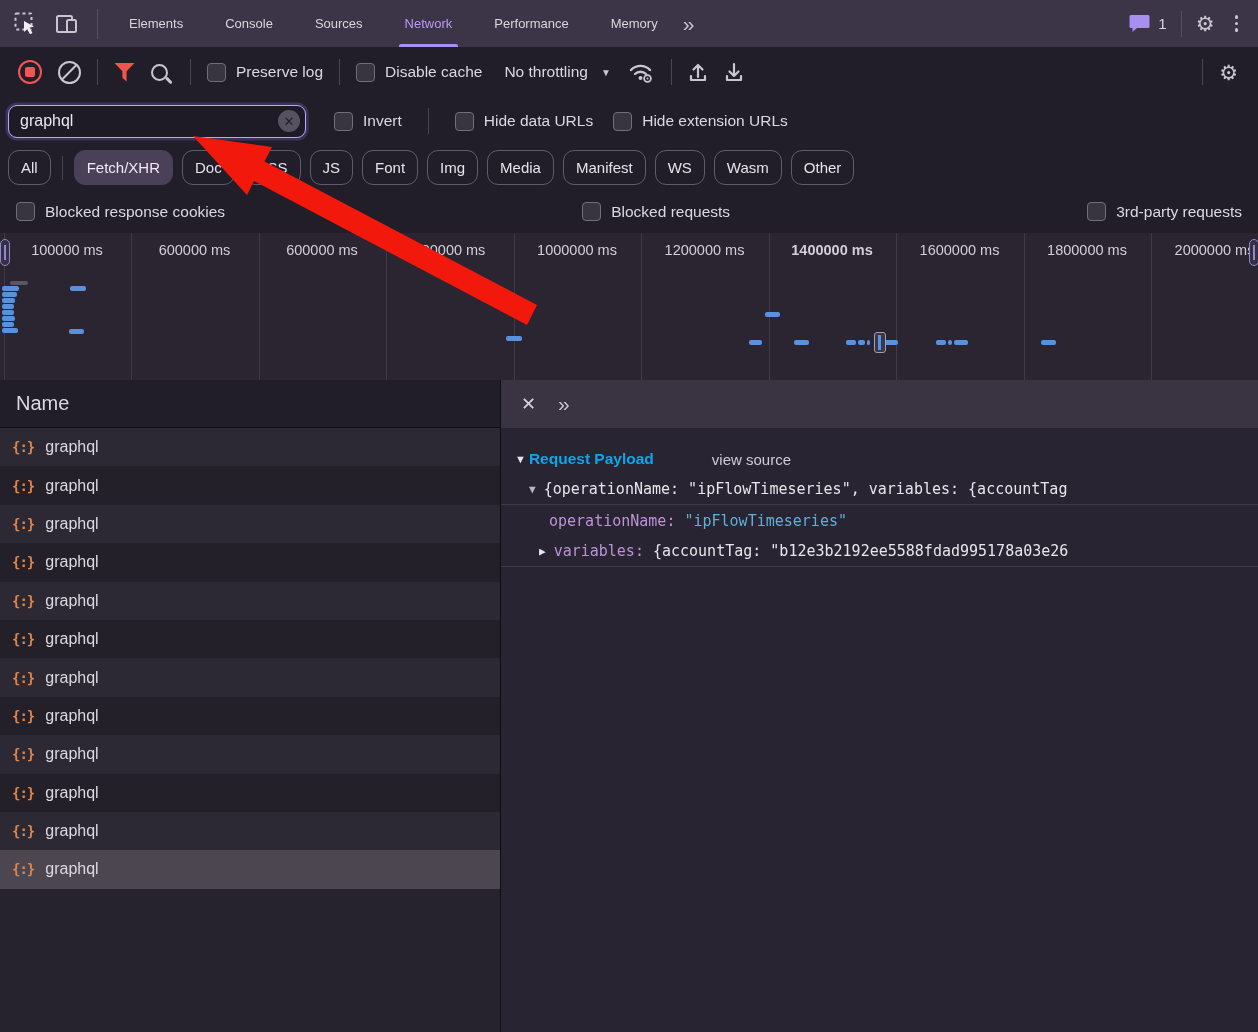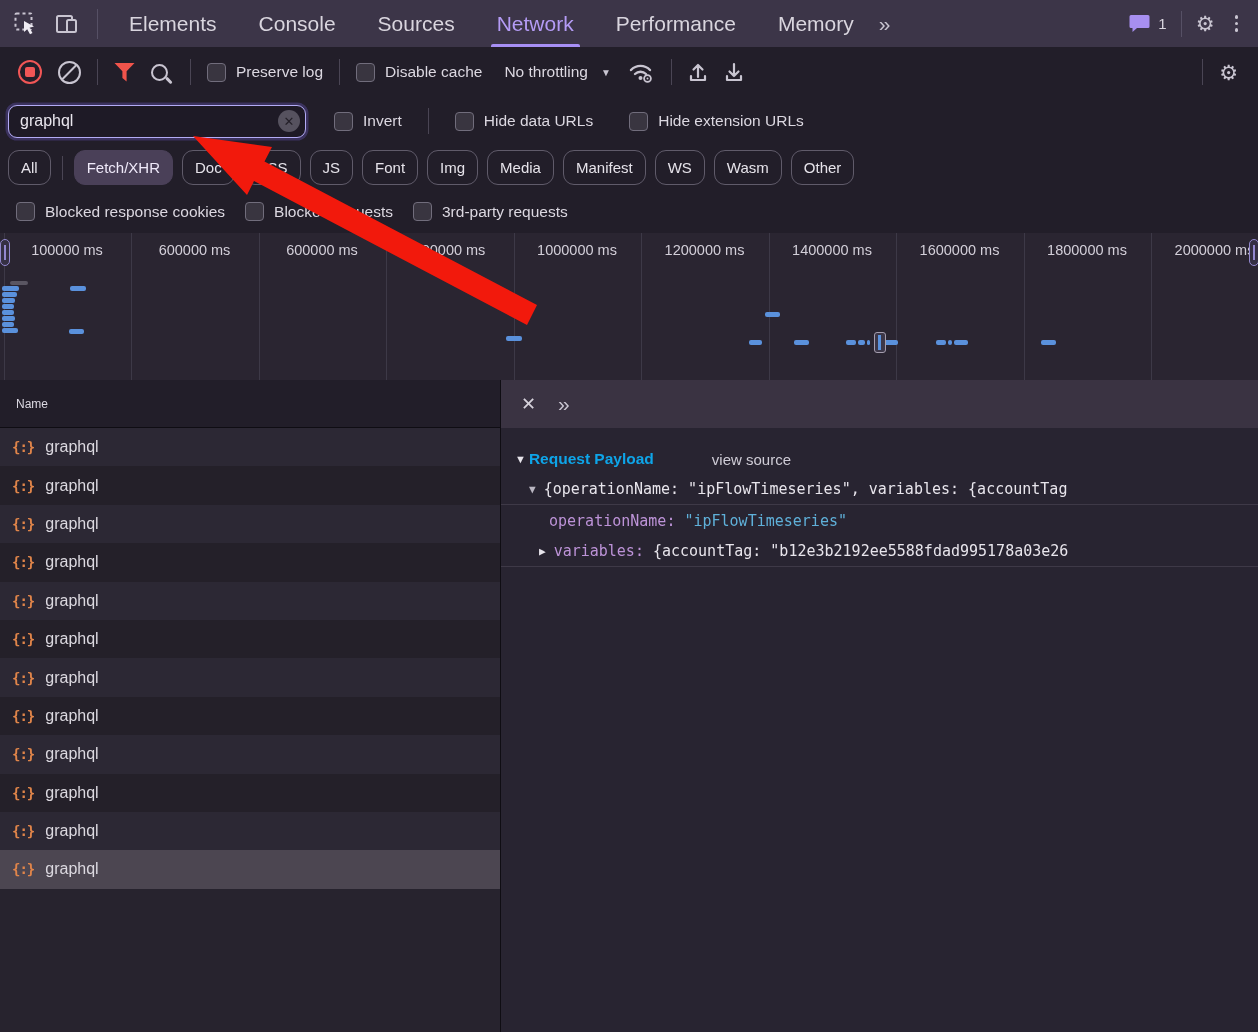--- a/index.html
+++ b/index.html
@@ -10,21 +10,21 @@
     color:#d9d5de;-webkit-font-smoothing:antialiased;
   }
   .vdiv{width:1px;background:#4a4554;align-self:center;}
   
   .topbar{position:absolute;top:0;left:0;right:0;height:47px;background:#3c3548;
     display:flex;align-items:stretch;border-bottom:1px solid #19161f;}
   .topbar-icons{display:flex;align-items:center;padding:0 10px 0 14px;gap:18px;}
   .topbar-icons .vdiv{height:26px;background:#565065;}
   .tabstrip{display:flex;align-items:stretch;}
   .tab{position:relative;display:flex;align-items:center;margin:0 21px;cursor:default;}
-  .tab .tab-label{font-size:21px;color:#d9d5de;}
+  .tab .tab-label{font-size:13px;color:#d9d5de;}
   .tab.selected .tab-label{color:#b49bf5;}
   .tab.selected::after{content:"";position:absolute;left:-6px;right:-6px;bottom:0;height:3px;
     background:#a78ff5;border-radius:2px 2px 0 0;}
   .topbar-right{margin-left:auto;display:flex;align-items:center;gap:14px;padding-right:14px;}
   .msg-count{font-size:15px;color:#d9d5de;margin-left:-6px;}
   .gear{font-size:21px;color:#c9c5d1;line-height:1;}
   .kebab{display:flex;flex-direction:column;gap:3px;padding:0 6px;}
   .kebab i{width:3.5px;height:3.5px;border-radius:50%;background:#c9c5d1;}
   .chevrons{font-size:21px;color:#c9c5d1;letter-spacing:-2px;padding:0 4px;}
   
@@ -63,39 +63,39 @@
   .filterrow .cb-group.after-div{margin-left:26px;}
   
   .chiprow{position:absolute;top:145px;left:0;right:0;height:45px;background:#221e29;
     display:flex;align-items:center;padding:0 8px;gap:9px;}
   .chip{display:flex;align-items:center;height:33px;padding:0 12px;border:1.5px solid #605b6a;
     border-radius:11px;font-size:15px;color:#e6e3ea;white-space:nowrap;}
   .chip.selected{background:#4a4058;border-color:#4a4058;color:#efe9f9;}
   .chiprow .vdiv{height:24px;margin:0 2px;}
   
   .blockedrow{position:absolute;top:190px;left:0;right:0;height:43px;background:#221e29;
-    display:flex;align-items:center;padding:0 16px;gap:20px;border-bottom:1px solid #0f0d13;}
+    display:flex;align-items:center;padding:0 16px;gap:20px;border-bottom:1px solid #0f0d13;justify-content:space-between;}
   
   .overview{position:absolute;top:233px;left:0;right:0;height:147px;background:#2a2531;
     overflow:hidden;border-bottom:1px solid #0f0d13;}
   .gridline{position:absolute;top:0;bottom:0;width:1px;background:#3d3947;}
   .tick{position:absolute;top:9px;transform:translateX(-50%);font-size:14.5px;color:#d3cfd9;white-space:nowrap;}
   .ov-bar{position:absolute;border-radius:2px;background:#5a91dc;}
   .ov-bar.gray{background:#5a5662;}
   .ov-bar.sel{background:#3c3748;border:1px solid #a49dae;border-radius:3px;}
   .ov-bar.sel::after{content:"";position:absolute;left:2.5px;top:2px;bottom:2px;width:3px;background:#5a91dc;}
   .ov-handle{position:absolute;width:10px;height:27px;top:6px;border:1.5px solid #9388cf;
     border-radius:6px;background:#353043;box-sizing:border-box;}
   .ov-handle::after{content:"";position:absolute;left:3px;top:5px;bottom:5px;width:1.5px;background:#9388cf;}
   
   .main{position:absolute;top:380px;left:0;right:0;bottom:0;display:flex;}
   .left-pane{width:500px;flex:0 0 auto;display:flex;flex-direction:column;background:#27232e;
     border-right:1px solid #0f0d13;}
   .name-header{height:48px;background:#221e29;display:flex;align-items:center;
-    padding-left:16px;font-size:12px;color:#dcd9e2;border-bottom:1px solid #0f0d13;box-sizing:border-box;}
+    padding-left:16px;font-size:20px;color:#dcd9e2;border-bottom:1px solid #0f0d13;box-sizing:border-box;}
   .req-rows{display:flex;flex-direction:column;}
   .req-row{height:38.4px;display:flex;align-items:center;gap:11px;padding-left:12px;box-sizing:border-box;}
   .req-row.light{background:#2c2834;}
   .req-row.dark{background:#242029;}
   .req-row.selected{background:#4c4651;}
   .json-icon{font-family:"DejaVu Sans Mono",monospace;font-size:14px;font-weight:bold;
     color:#e0854a;letter-spacing:-1px;}
   .req-name{font-size:16px;color:#dcd9e0;}
   
   .right-pane{flex:1;display:flex;flex-direction:column;background:#282431;overflow:hidden;}
@@ -234,21 +234,21 @@
     </span>
     <span class="cb-group">
       <span class="cb"></span>
       <span class="cb-label">Invert</span>
     </span>
     <span class="vdiv"></span>
     <span class="cb-group after-div">
       <span class="cb"></span>
       <span class="cb-label">Hide data URLs</span>
     </span>
-    <span class="cb-group" style="margin-left:36px;">
+    <span class="cb-group" style="margin-left:20px;">
       <span class="cb"></span>
       <span class="cb-label">Hide extension URLs</span>
     </span>
   </div>
 
   <div class="chiprow">
       <div class="chip">All</div>
       <span class="vdiv" style="height:24px;"></span>
       <div class="chip selected">Fetch/XHR</div>
       <div class="chip">Doc</div>
@@ -291,21 +291,21 @@
         <div class="gridline" style="left: 1023.5px;"></div>
         <div class="gridline" style="left: 1151px;"></div>
       </div>
     <div id="ov-ticks">
         <div class="tick" style="left: 67px;">100000 ms</div>
         <div class="tick" style="left: 194.5px;">600000 ms</div>
         <div class="tick" style="left: 322px;">600000 ms</div>
         <div class="tick" style="left: 449.5px;">800000 ms</div>
         <div class="tick" style="left: 577px;">1000000 ms</div>
         <div class="tick" style="left: 704.5px;">1200000 ms</div>
-        <div class="tick" style="left: 832px;">1400000 ms</div>
+        <div class="tick" style="left: 832px; font-weight: bold;">1400000 ms</div>
         <div class="tick" style="left: 959.5px;">1600000 ms</div>
         <div class="tick" style="left: 1087px;">1800000 ms</div>
         <div class="tick" style="left: 1214.5px;">2000000 ms</div>
       </div>
     <div id="ov-bars">
         <div class="ov-bar gray" style="left: 10px; top: 48px; width: 18px; height: 4px;"></div>
         <div class="ov-bar" style="left: 2px; top: 53px; width: 17px; height: 5px;"></div>
         <div class="ov-bar" style="left: 2px; top: 59px; width: 15px; height: 5px;"></div>
         <div class="ov-bar" style="left: 2px; top: 65px; width: 13px; height: 5px;"></div>
         <div class="ov-bar" style="left: 2px; top: 71px; width: 12px; height: 5px;"></div>

